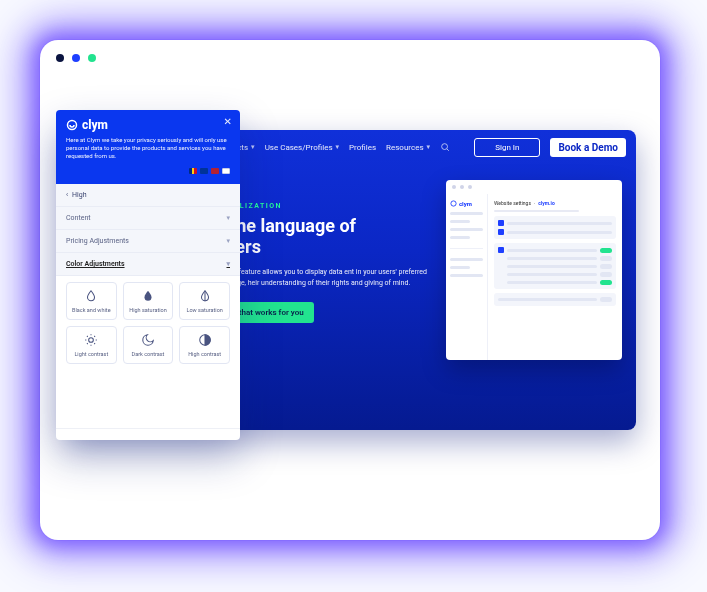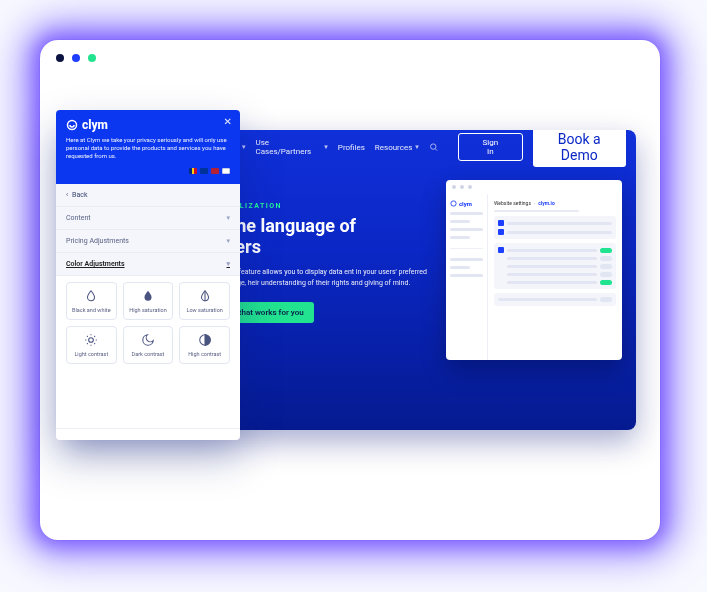--- a/index.html
+++ b/index.html
@@ -30,21 +30,21 @@
   }
   .hero-nav {
     position: absolute; left: 0; right: 0; top: 0; height: 34px;
     display: flex; align-items: center; padding: 0 10px; gap: 10px;
     font-size: 8px; color: #fff;
   }
   .hero-nav .spacer { flex: 1; }
   .nav-link { opacity: .9; display: flex; align-items: center; gap: 3px; cursor: pointer; }
   .nav-chev { font-size: 7px; opacity: .8; }
   .btn-signin { border: 1px solid #fff; color: #fff; padding: 4px 20px; font-size: 8px; border-radius: 3px; cursor: pointer; background: transparent; }
-  .btn-demo   { background: #fff; color: #0b27c5; padding: 4px 8px; font-size: 14px; border-radius: 3px; cursor: pointer; border: none; font-weight: 400; }
+  .btn-demo   { background: #fff; color: #0b27c5; padding: 4px 8px; font-size: 10px; border-radius: 3px; cursor: pointer; border: none; font-weight: 700; }
   .search-ico { width: 10px; height: 10px; opacity: .8; }
 
   .hero-copy { position: absolute; left: 150px; top: 72px; max-width: 230px; }
   .eyebrow { font-size: 7px; letter-spacing: 1.5px; text-transform: uppercase; color: #25ff98; margin-bottom: 6px; font-weight: 600; }
   .headline { font-size: 18px; font-weight: 700; line-height: 1.15; margin-bottom: 10px; }
   .body { font-size: 7px; line-height: 1.5; opacity: .92; margin-bottom: 12px; }
   .cta { display: inline-block; background: #22e38f; color: #08214a; font-size: 8px; font-weight: 600; padding: 6px 10px; border-radius: 3px; cursor: pointer; border: none; }
 
   
   .dash {
@@ -142,21 +142,21 @@
 </div>
 
 <div class="hero">
   <div class="hero-nav">
     <div style="width:130px"></div>
     <div class="nav-link">
       <span>Products</span>
       <span class="nav-chev">▾</span>
     </div>
     <div class="nav-link">
-      <span>Use Cases/Partners</span>
+      <span>Use Cases/Profiles</span>
       <span class="nav-chev">▾</span>
     </div>
     <div class="nav-link">
       <span>Profiles</span>
     </div>
     <div class="nav-link">
       <span>Resources</span>
       <span class="nav-chev">▾</span>
     </div>
     <svg class="search-ico" viewBox="0 0 24 24" fill="none" stroke="white" stroke-width="2">
@@ -272,21 +272,21 @@
       <span class="flag eu"></span>
       <span class="flag us"></span>
       <span class="flag wh"></span>
     </div>
   </div>
 
   <div class="a11y-list">
     <div class="a11y-row back">
       <span style="display:flex;align-items:center;gap:4px">
         <span>‹</span>
-        <span>Back</span>
+        <span>High</span>
       </span>
     </div>
     <div class="a11y-row">
       <span>Content</span>
       <span class="chev">▾</span>
     </div>
     <div class="a11y-row">
       <span>Pricing Adjustments</span>
       <span class="chev">▾</span>
     </div>

